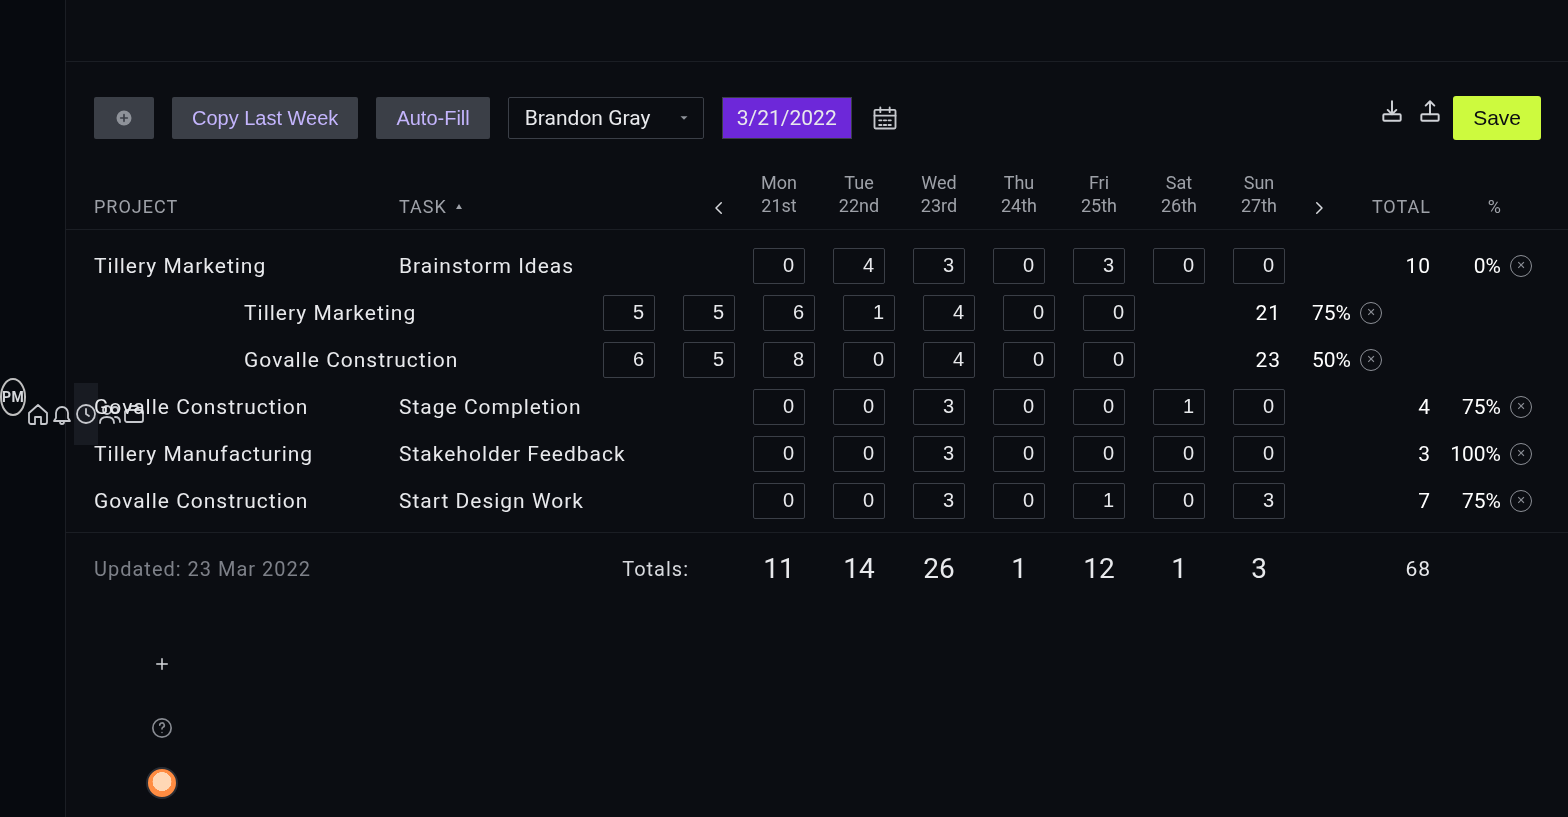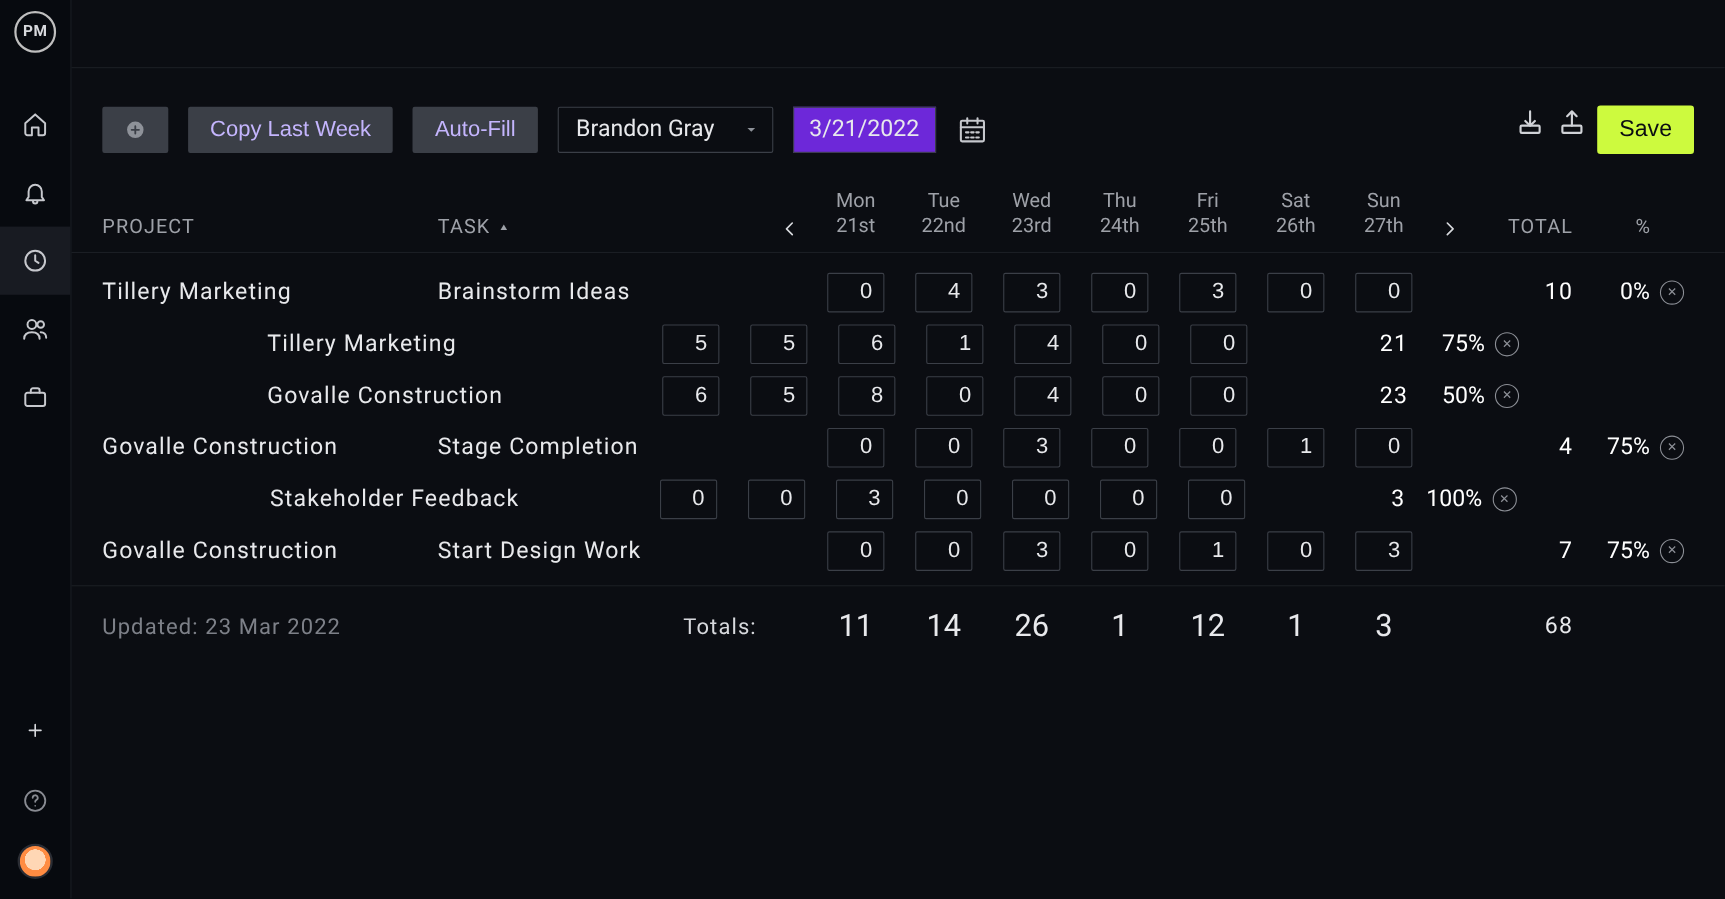--- a/index.html
+++ b/index.html
@@ -1,20 +1,20 @@
 <!DOCTYPE html>
 <html><head>
 <meta charset="utf-8">
 <style>
   * { box-sizing: border-box; margin: 0; padding: 0; }
   html, body { width: 1568px; height: 817px; background: #0b0d12; color: #d7d9dd; font-family: -apple-system, BlinkMacSystemFont, "Segoe UI", Roboto, Arial, sans-serif; font-size: 18px; overflow: hidden; }
   .app { display: flex; width: 100%; height: 100%; }
 
   
-  .sidebar { width: 66px; background: #070a0f; border-right: 1px solid #1b1e24; display: flex; flex-direction: column; align-items: center; padding-top: 10px; gap: 0; }
+  .sidebar { width: 66px; background: #070a0f; border-right: 1px solid #1b1e24; display: flex; align-items: center; padding-top: 10px; gap: 0; }
   .logo { width: 38px; height: 38px; border: 2px solid #bfbfbf; border-radius: 50%; display: flex; align-items: center; justify-content: center; font-size: 14px; font-weight: 700; letter-spacing: 0.5px; color: #d7d9dd; margin-bottom: 34px; }
   .nav-item { width: 100%; height: 62px; display: flex; align-items: center; justify-content: center; color: #c6c8cd; cursor: pointer; }
   .nav-item.active { background: #181b22; }
   .nav-item svg { width: 24px; height: 24px; stroke: currentColor; fill: none; stroke-width: 1.8; }
   .sidebar-bottom { margin-top: auto; width:100%; display:flex; flex-direction:column; align-items:center; padding-bottom: 18px; gap: 14px; }
   .plus-btn { width: 100%; height: 50px; display:flex; align-items:center; justify-content:center; color:#d7d9dd; cursor:pointer;}
   .help-btn { width:100%; height:50px; display:flex; align-items:center; justify-content:center; color:#888b92; cursor:pointer;}
   .avatar { width: 32px; height: 32px; border-radius: 50%; background: radial-gradient(circle at 50% 45%, #ffd7b5 0 45%, #ff8c42 46% 100%); border: 2px solid #2a2d34; }
 
   
@@ -347,20 +347,21 @@
             </div>
           </div>
           <div class="col-nav"></div>
           <div class="col-total">4</div>
           <div class="col-pct">75%</div>
           <div class="col-del">
             <div class="del-icon"></div>
           </div>
         </div>
         <div class="row">
+          <div class="col-project">Tillery Manufacturing</div>
           <div class="col-task">Stakeholder Feedback</div>
           <div class="col-nav"></div>
           <div class="day-cols">
             <div class="day-col">
               <input class="hour-cell" value="0" style="">
             </div>
             <div class="day-col">
               <input class="hour-cell" value="0" style="">
             </div>
             <div class="day-col">

